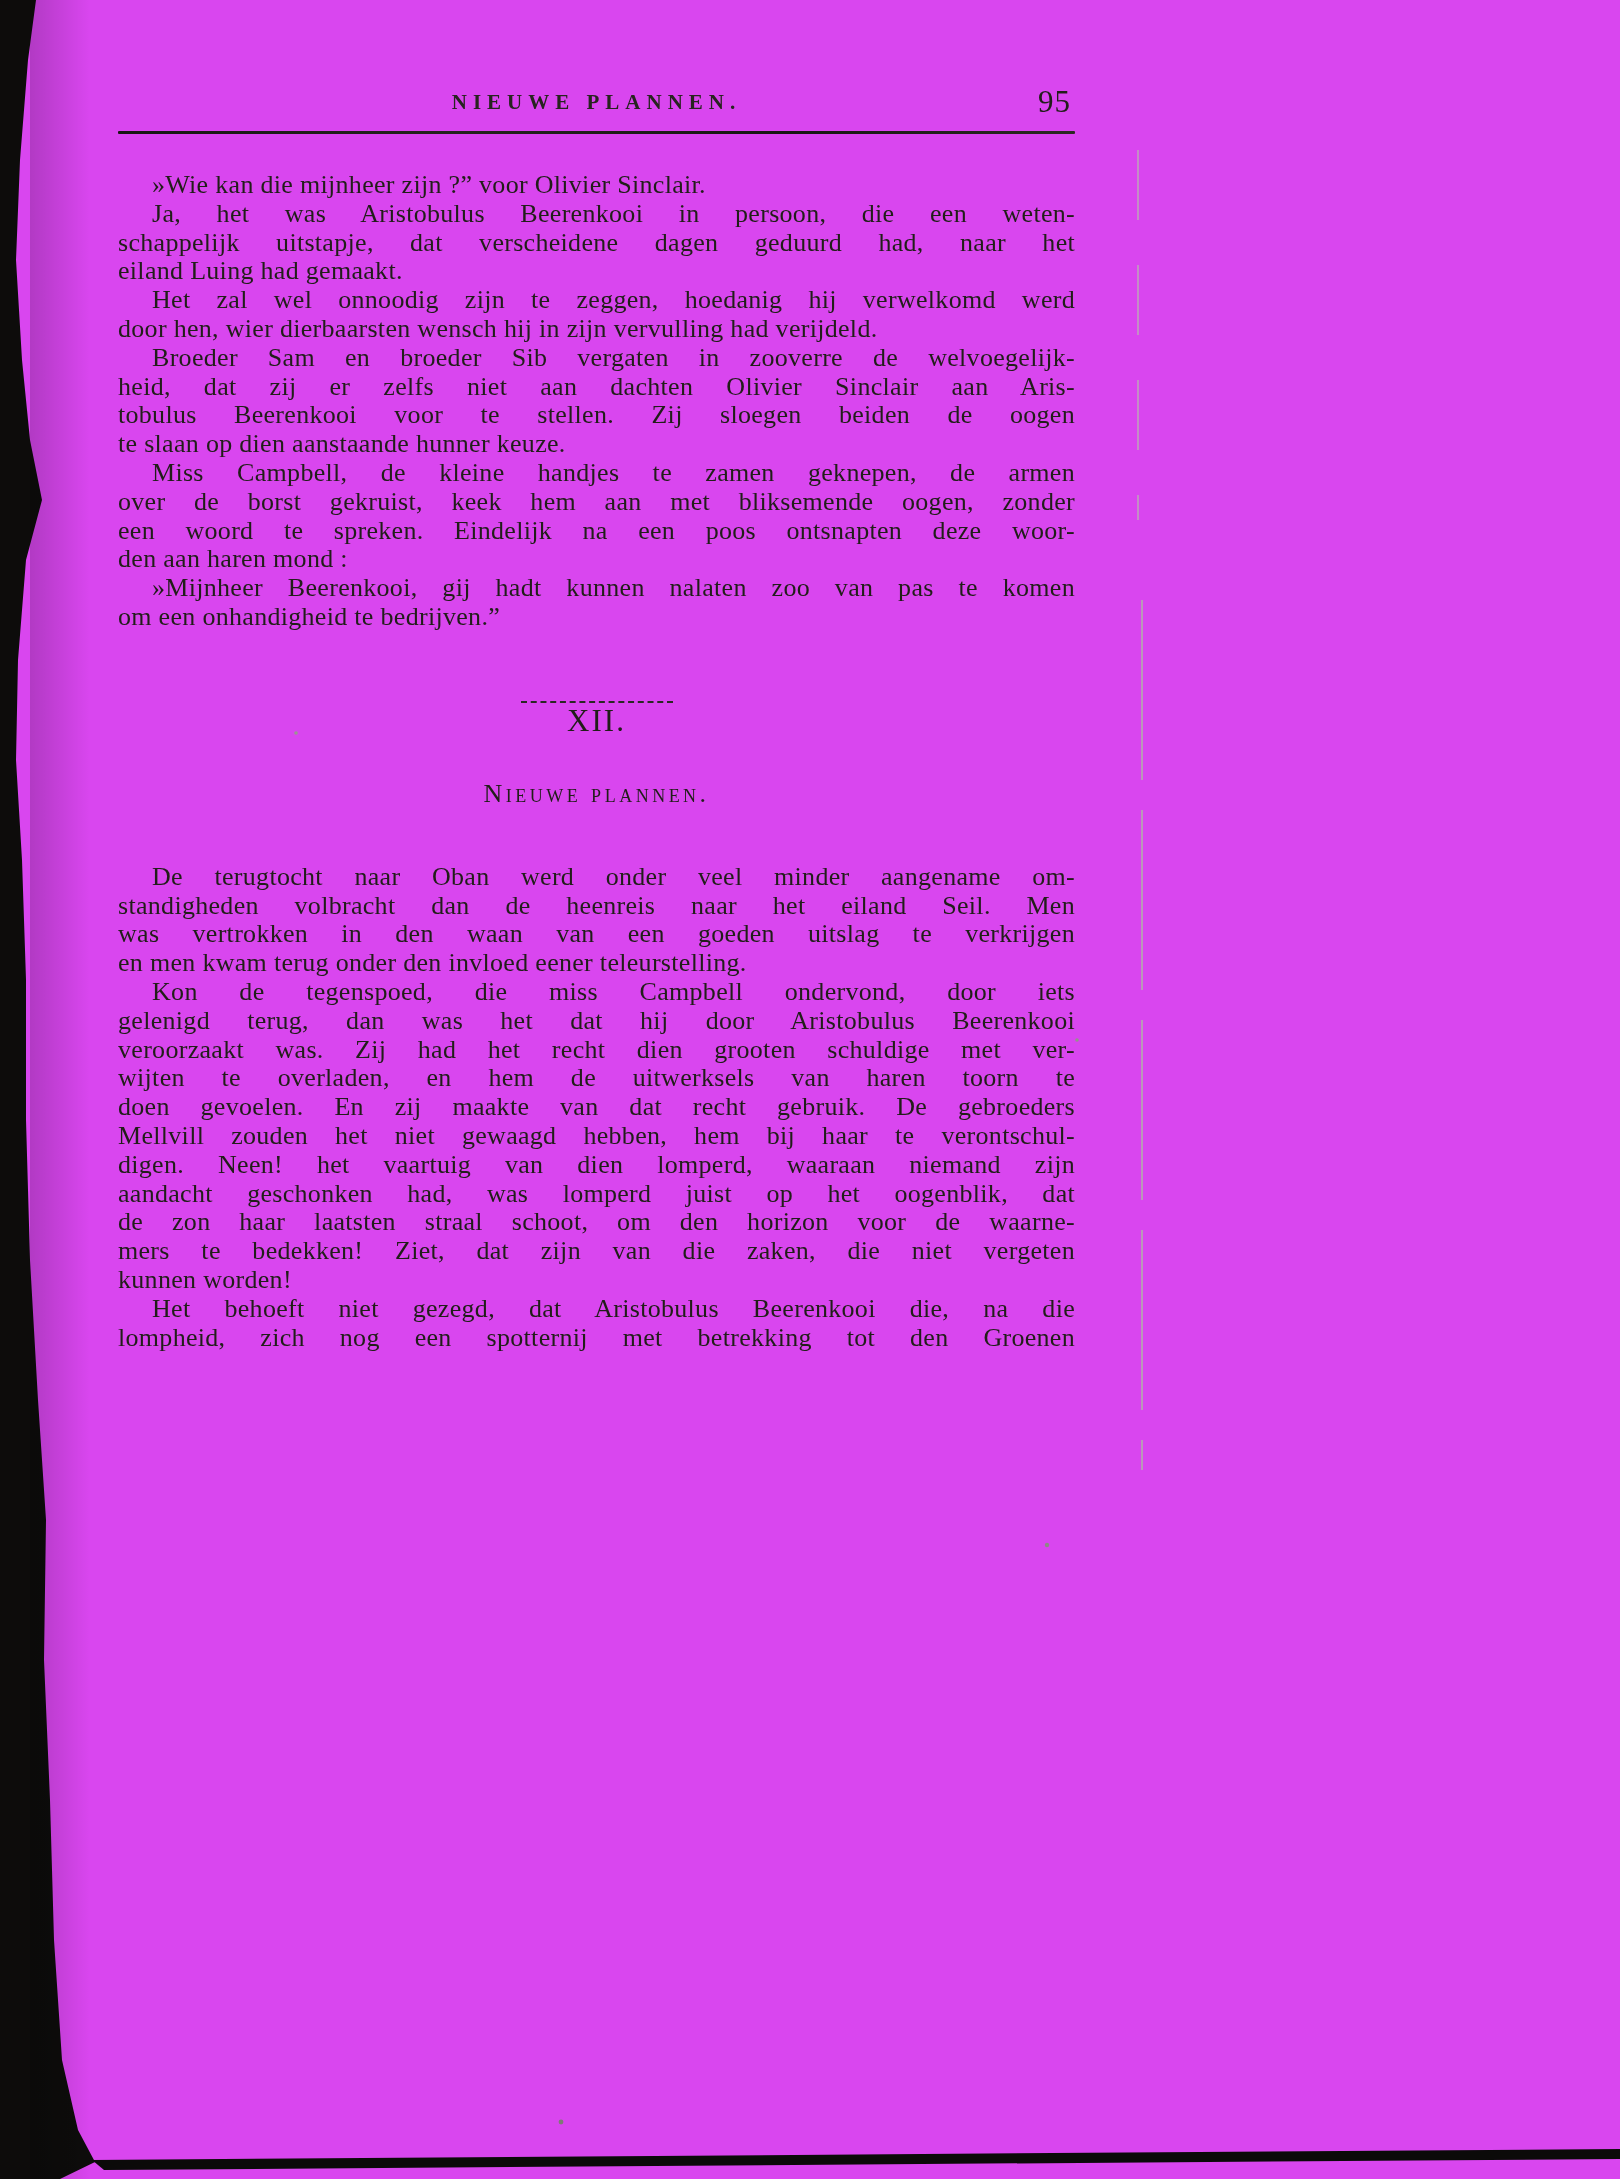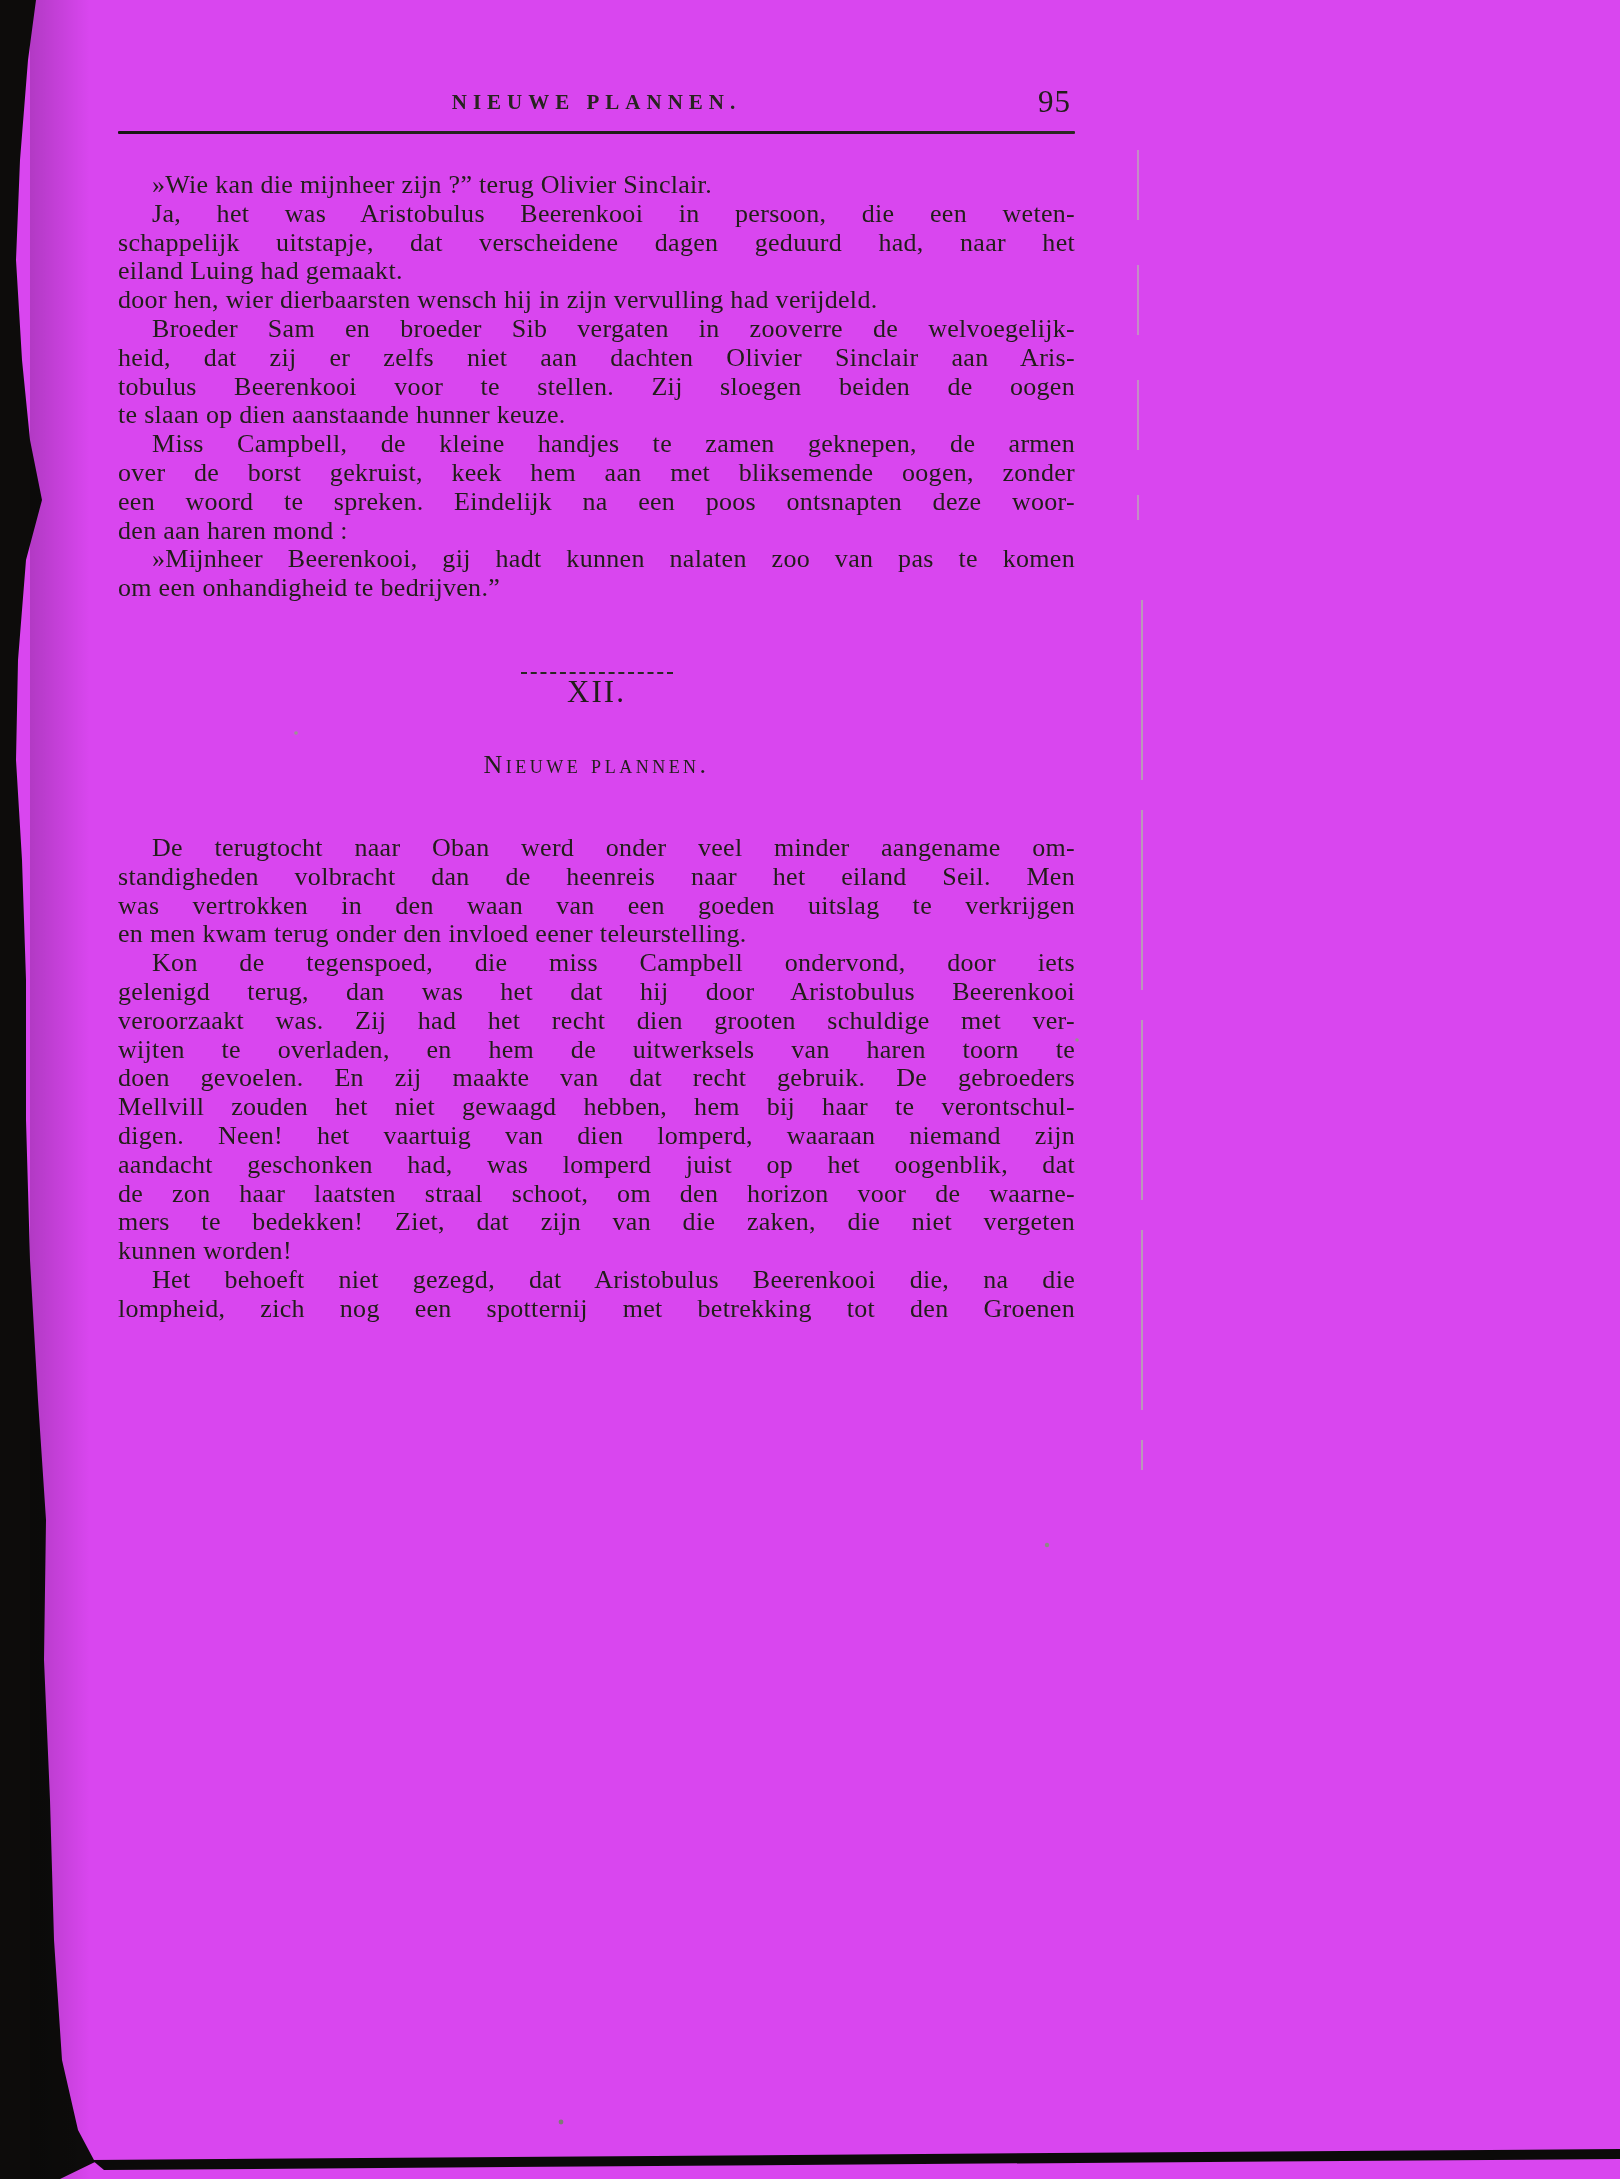--- a/index.html
+++ b/index.html
@@ -105,28 +105,29 @@
 
     <div class="header">
       <div class="running-title">NIEUWE PLANNEN.</div>
       <div class="page-number">95</div>
     </div>
 
     <div class="rule"></div>
 
     <div class="body body-top">
         <div class="paragraph">
-          <div class="line first last">»Wie kan die mijnheer zijn ?” terug Olivier Sinclair.</div>
+          <div class="line first last">»Wie kan die mijnheer zijn ?” voor Olivier Sinclair.</div>
         </div>
         <div class="paragraph">
           <div class="line first">Ja, het was Aristobulus Beerenkooi in persoon, die een weten-</div>
           <div class="line">schappelijk uitstapje, dat verscheidene dagen geduurd had, naar het</div>
           <div class="line last">eiland Luing had gemaakt.</div>
         </div>
         <div class="paragraph">
+          <div class="line first">Het zal wel onnoodig zijn te zeggen, hoedanig hij verwelkomd werd</div>
           <div class="line last">door hen, wier dierbaarsten wensch hij in zijn vervulling had verijdeld.</div>
         </div>
         <div class="paragraph">
           <div class="line first">Broeder Sam en broeder Sib vergaten in zooverre de welvoegelijk-</div>
           <div class="line">heid, dat zij er zelfs niet aan dachten Olivier Sinclair aan Aris-</div>
           <div class="line">tobulus Beerenkooi voor te stellen. Zij sloegen beiden de oogen</div>
           <div class="line last">te slaan op dien aanstaande hunner keuze.</div>
         </div>
         <div class="paragraph">
           <div class="line first">Miss Campbell, de kleine handjes te zamen geknepen, de armen</div>

